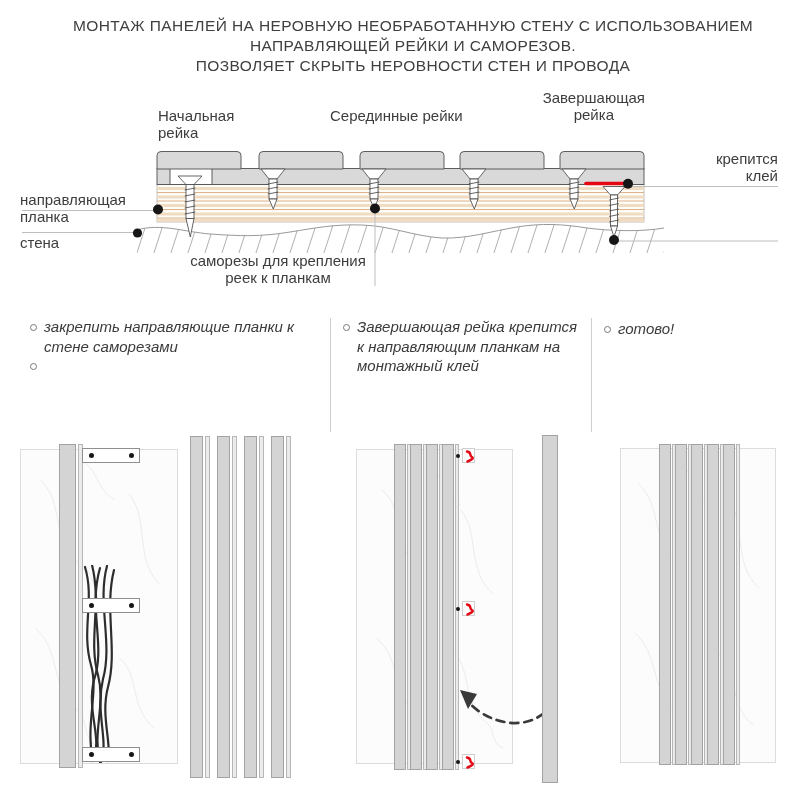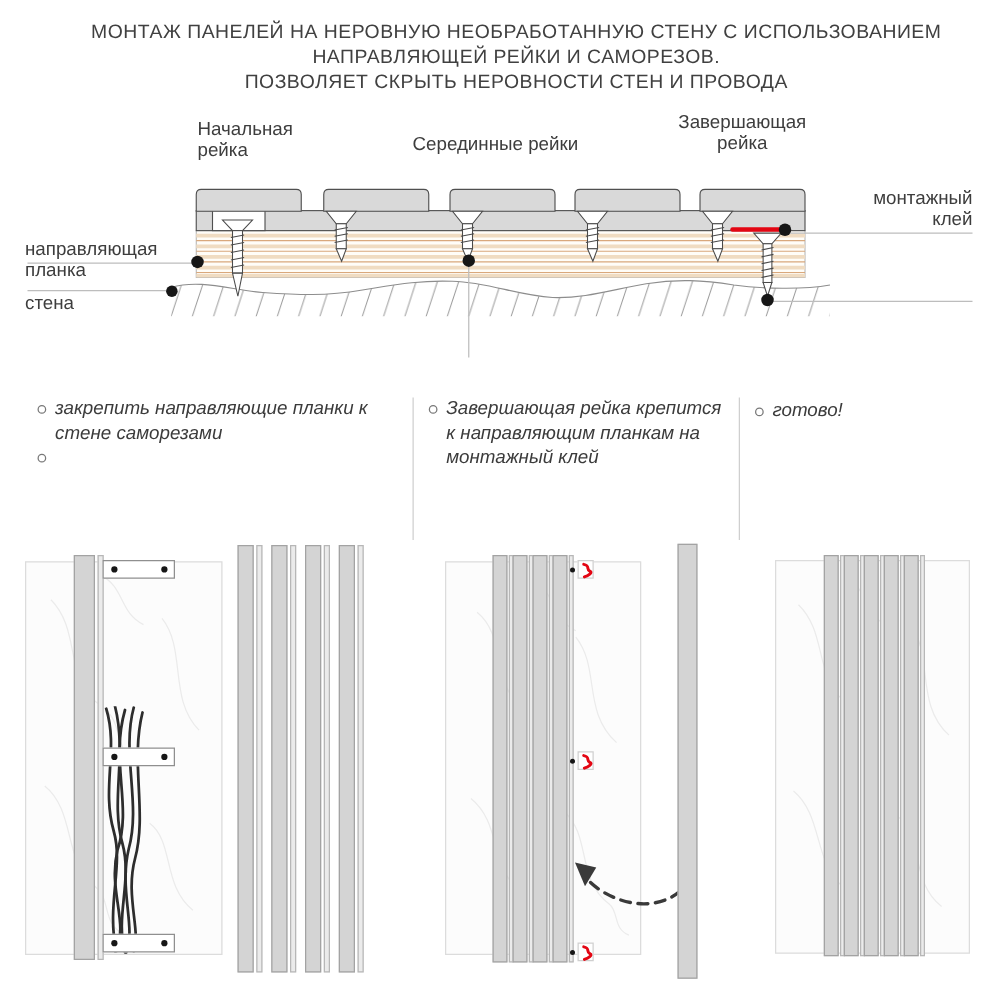--- a/index.html
+++ b/index.html
@@ -118,30 +118,32 @@
 
     <g fill="#161616">
       <circle cx="158" cy="209.5" r="5"></circle>
       <circle cx="137.5" cy="233" r="4.6"></circle>
       <circle cx="375" cy="208.5" r="5"></circle>
       <circle cx="628" cy="183.8" r="5"></circle>
       <circle cx="614" cy="240" r="5"></circle>
     </g>
   </svg>
 
-  <div class="abs lbl pre" style="left:158px;top:95px;">Начальная
+  <div class="abs lbl pre" style="left:158px;top:107px;">Начальная
 рейка</div>
   <div class="abs lbl" style="left:330px;top:107px;">Серединные рейки</div>
   <div class="abs lbl lbl-r pre" style="right:155px;top:89px;text-align:center;">Завершающая
 рейка</div>
-  <div class="abs lbl lbl-r pre" style="right:22px;top:150px;">монтажный
+  <div class="abs lbl lbl-r pre" style="right:22px;top:150px;">крепится
 клей</div>
   <div class="abs lbl pre" style="left:20px;top:175px;margin-top:16px;">направляющая
 планка</div>
   <div class="abs lbl" style="left:20px;top:234px;">стена</div>
+  <div class="abs lbl lbl-c pre" style="left:162px;top:252px;width:232px;">саморезы для крепления
+реек к планкам</div>
 
   <div class="abs steps-col" style="left:30px;top:317px;width:272px;">
     <div class="step-item">
       <span class="bullet"></span>
       <span class="pre">закрепить направляющие планки  к
 стене саморезами</span>
     </div>
     <div class="step-item">
       <span class="bullet"></span>
     </div>

